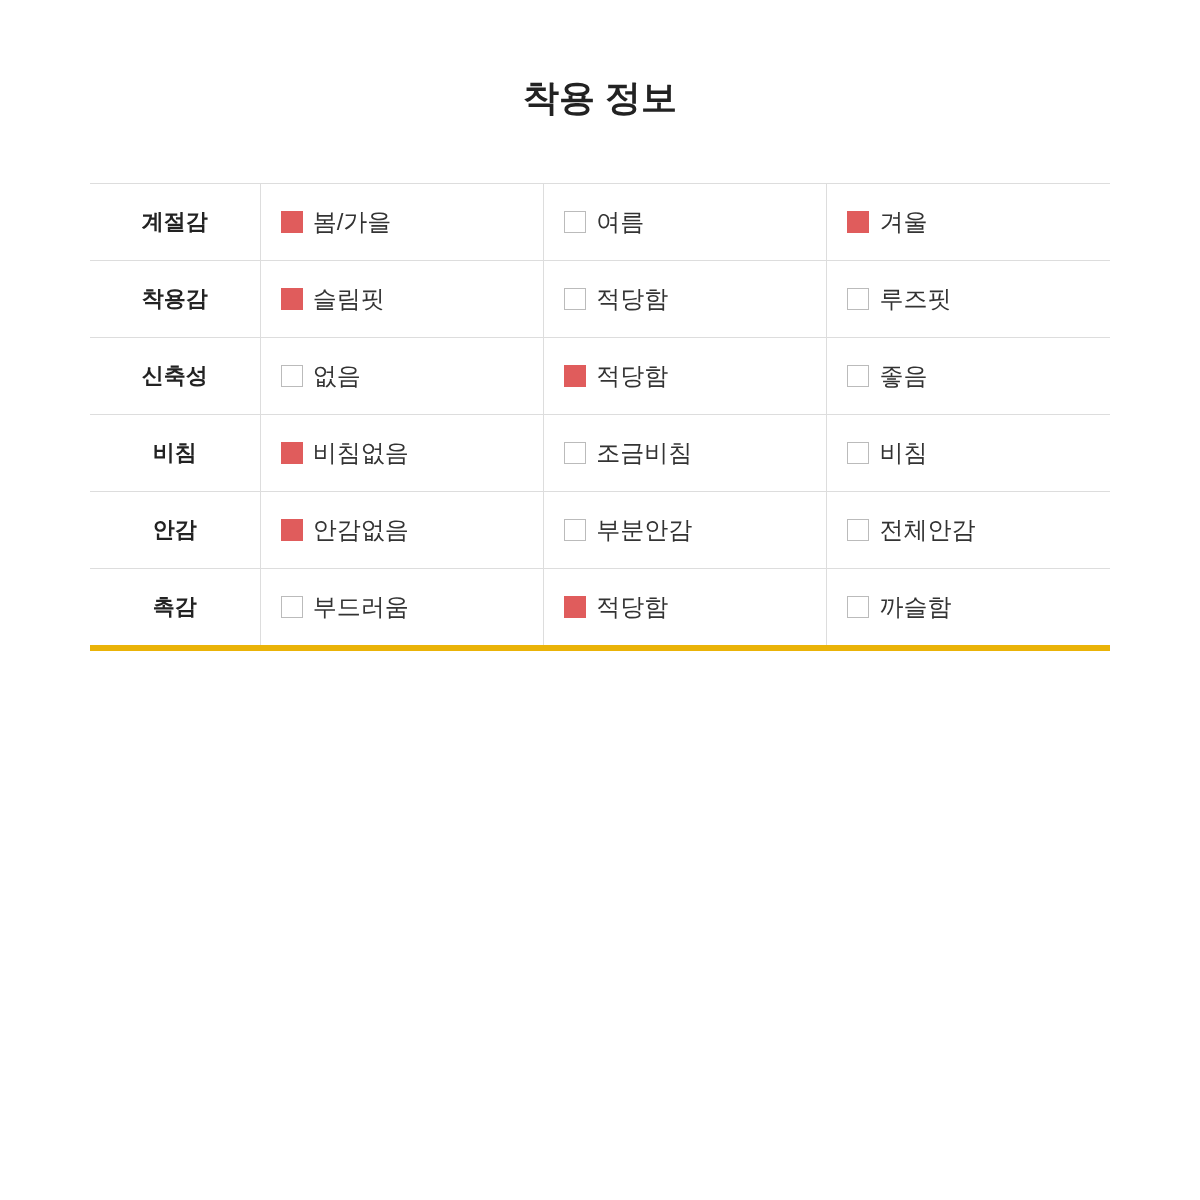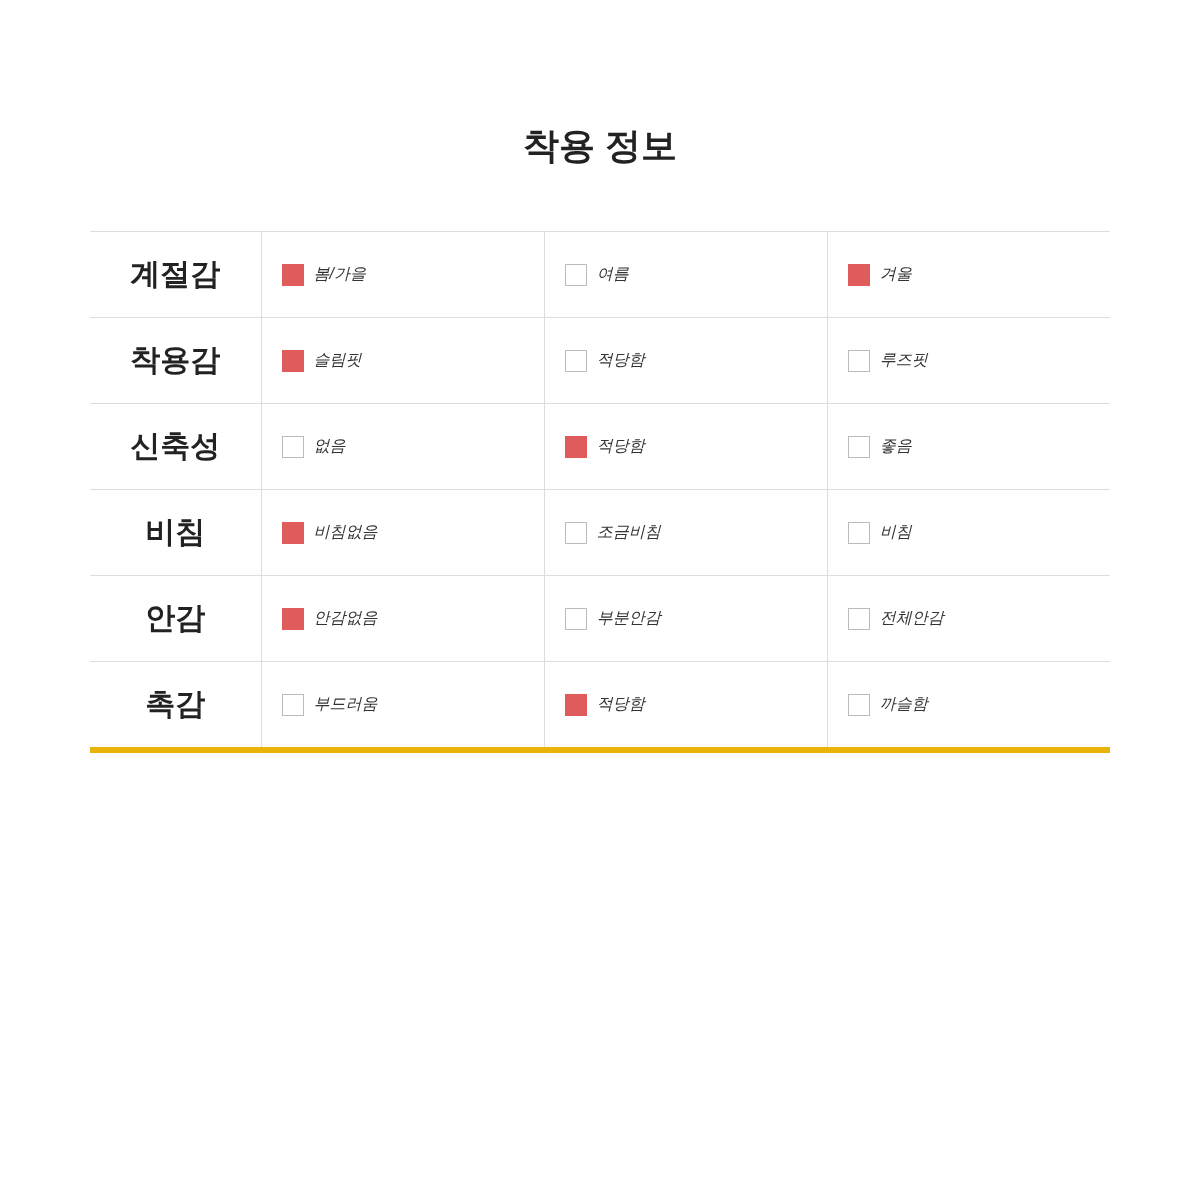--- a/index.html
+++ b/index.html
@@ -8,21 +8,20 @@
       font-family: 'Apple SD Gothic Neo', 'Malgun Gothic', '맑은 고딕', sans-serif;
       display: flex;
       justify-content: center;
       align-items: flex-start;
       min-height: 1200px;
       width: 1200px;
     }
     .container {
       width: 1100px;
       padding: 74px 40px;
-      margin-top: 48px;
     }
     .page-title {
       text-align: center;
       font-size: 36px;
       font-weight: 700;
       color: #222;
       margin-bottom: 60px;
     }
     .wear-table {
       width: 100%;
@@ -34,21 +33,21 @@
     }
     .wear-table tr:last-child {
       border-bottom: 6px solid #eab308;
     }
     .wear-table td {
       padding: 22px 20px;
       vertical-align: middle;
     }
     .label-cell {
       width: 180px;
-      font-size: 30px;
+      font-size: 22px;
       font-weight: 700;
       color: #222;
       text-align: center;
       background: #fff;
       border-right: 1px solid #ddd;
     }
     .option-cell {
       width: 300px;
       border-right: 1px solid #ddd;
       font-size: 20px;
@@ -68,23 +67,22 @@
       flex-shrink: 0;
       border: 1.5px solid #bbb;
       background: #fff;
       display: inline-block;
     }
     .checkbox.checked {
       background: #e05c5c;
       border-color: #e05c5c;
     }
     .option-text {
-      font-size: 16px;
+      font-size: 24px;
       color: #333;
-      font-style: italic;
     }
   </style>
 </head>
 <body>
 
 <div class="container">
   <h1 class="page-title">착용 정보</h1>
   <table class="wear-table">
     <tbody id="table-body">
         <tr>

